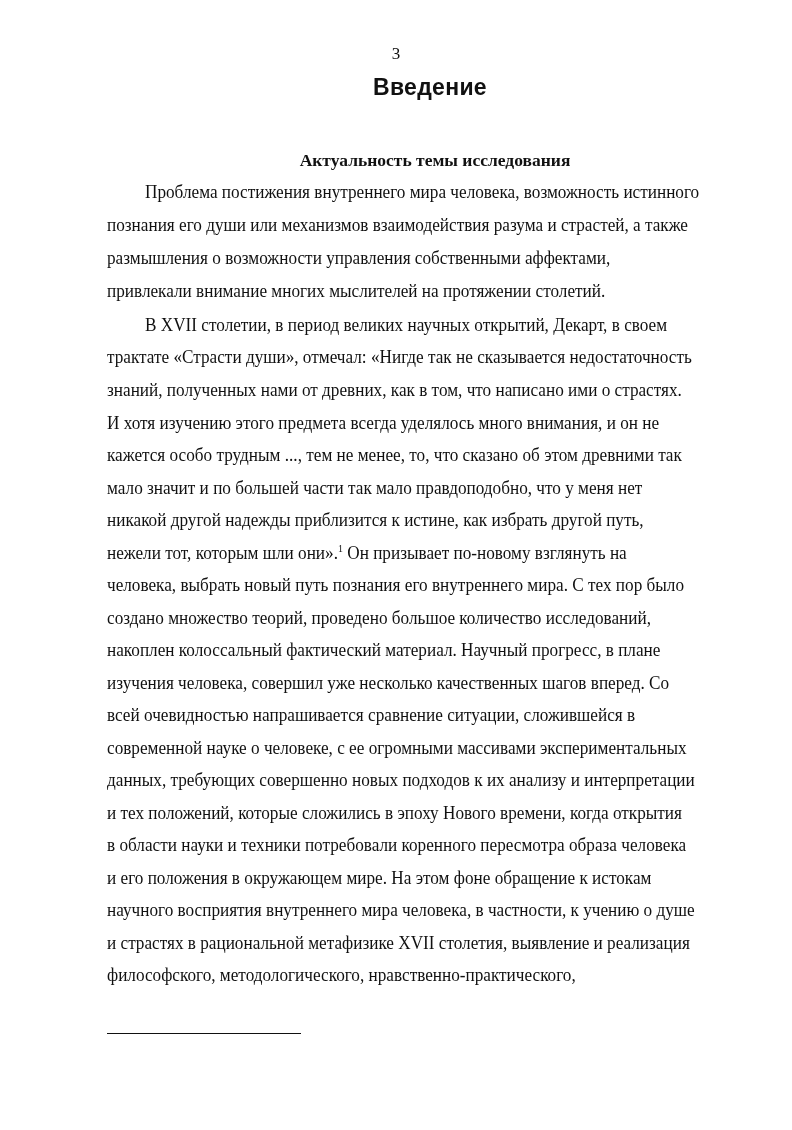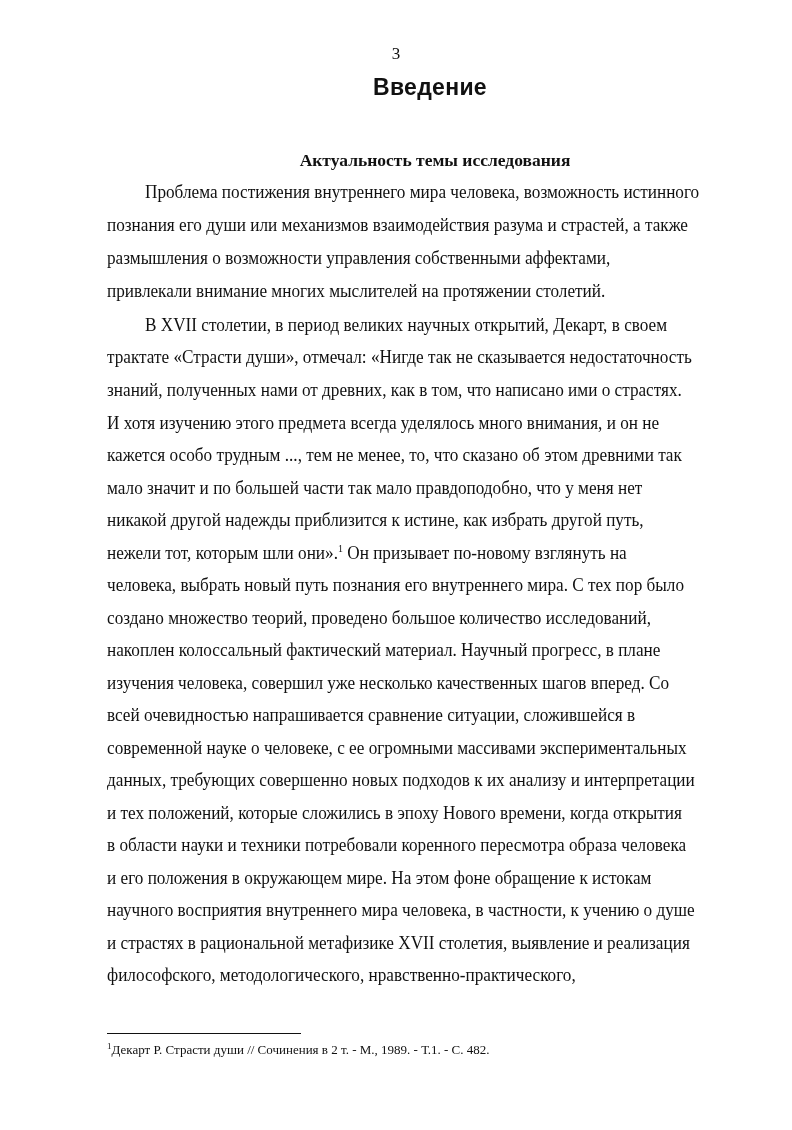--- a/index.html
+++ b/index.html
@@ -51,14 +51,13 @@
       <div class="line" style="top: 769px; transform: scaleX(0.905);"><span>данных, требующих совершенно новых подходов к их анализу и интерпретации</span></div>
       <div class="line" style="top: 802px; transform: scaleX(0.905);"><span>и тех положений,  которые сложились в эпоху Нового времени, когда  открытия</span></div>
       <div class="line" style="top: 834px; transform: scaleX(0.905);"><span>в области науки и техники потребовали коренного пересмотра образа человека</span></div>
       <div class="line" style="top: 867px; transform: scaleX(0.905);"><span>и его положения в окружающем мире. На этом фоне обращение к истокам</span></div>
       <div class="line" style="top: 899px; transform: scaleX(0.905);"><span>научного восприятия внутреннего мира человека, в частности, к учению о душе</span></div>
       <div class="line" style="top: 932px; transform: scaleX(0.905);"><span>и страстях в рациональной метафизике XVII столетия, выявление и реализация</span></div>
       <div class="line" style="top: 964px; transform: scaleX(0.905);"><span>философского, методологического, нравственно-практического,</span></div>
     </div>
 
   <div class="footnote-rule"></div>
-  <div class="footnote"><sup>1</sup><span>Декарт Р. Страсти души // Сочинения в 2 т. - М., 1989. - Т.1. -  С. 482.</span></div>
 </div>
 
 </body></html>

